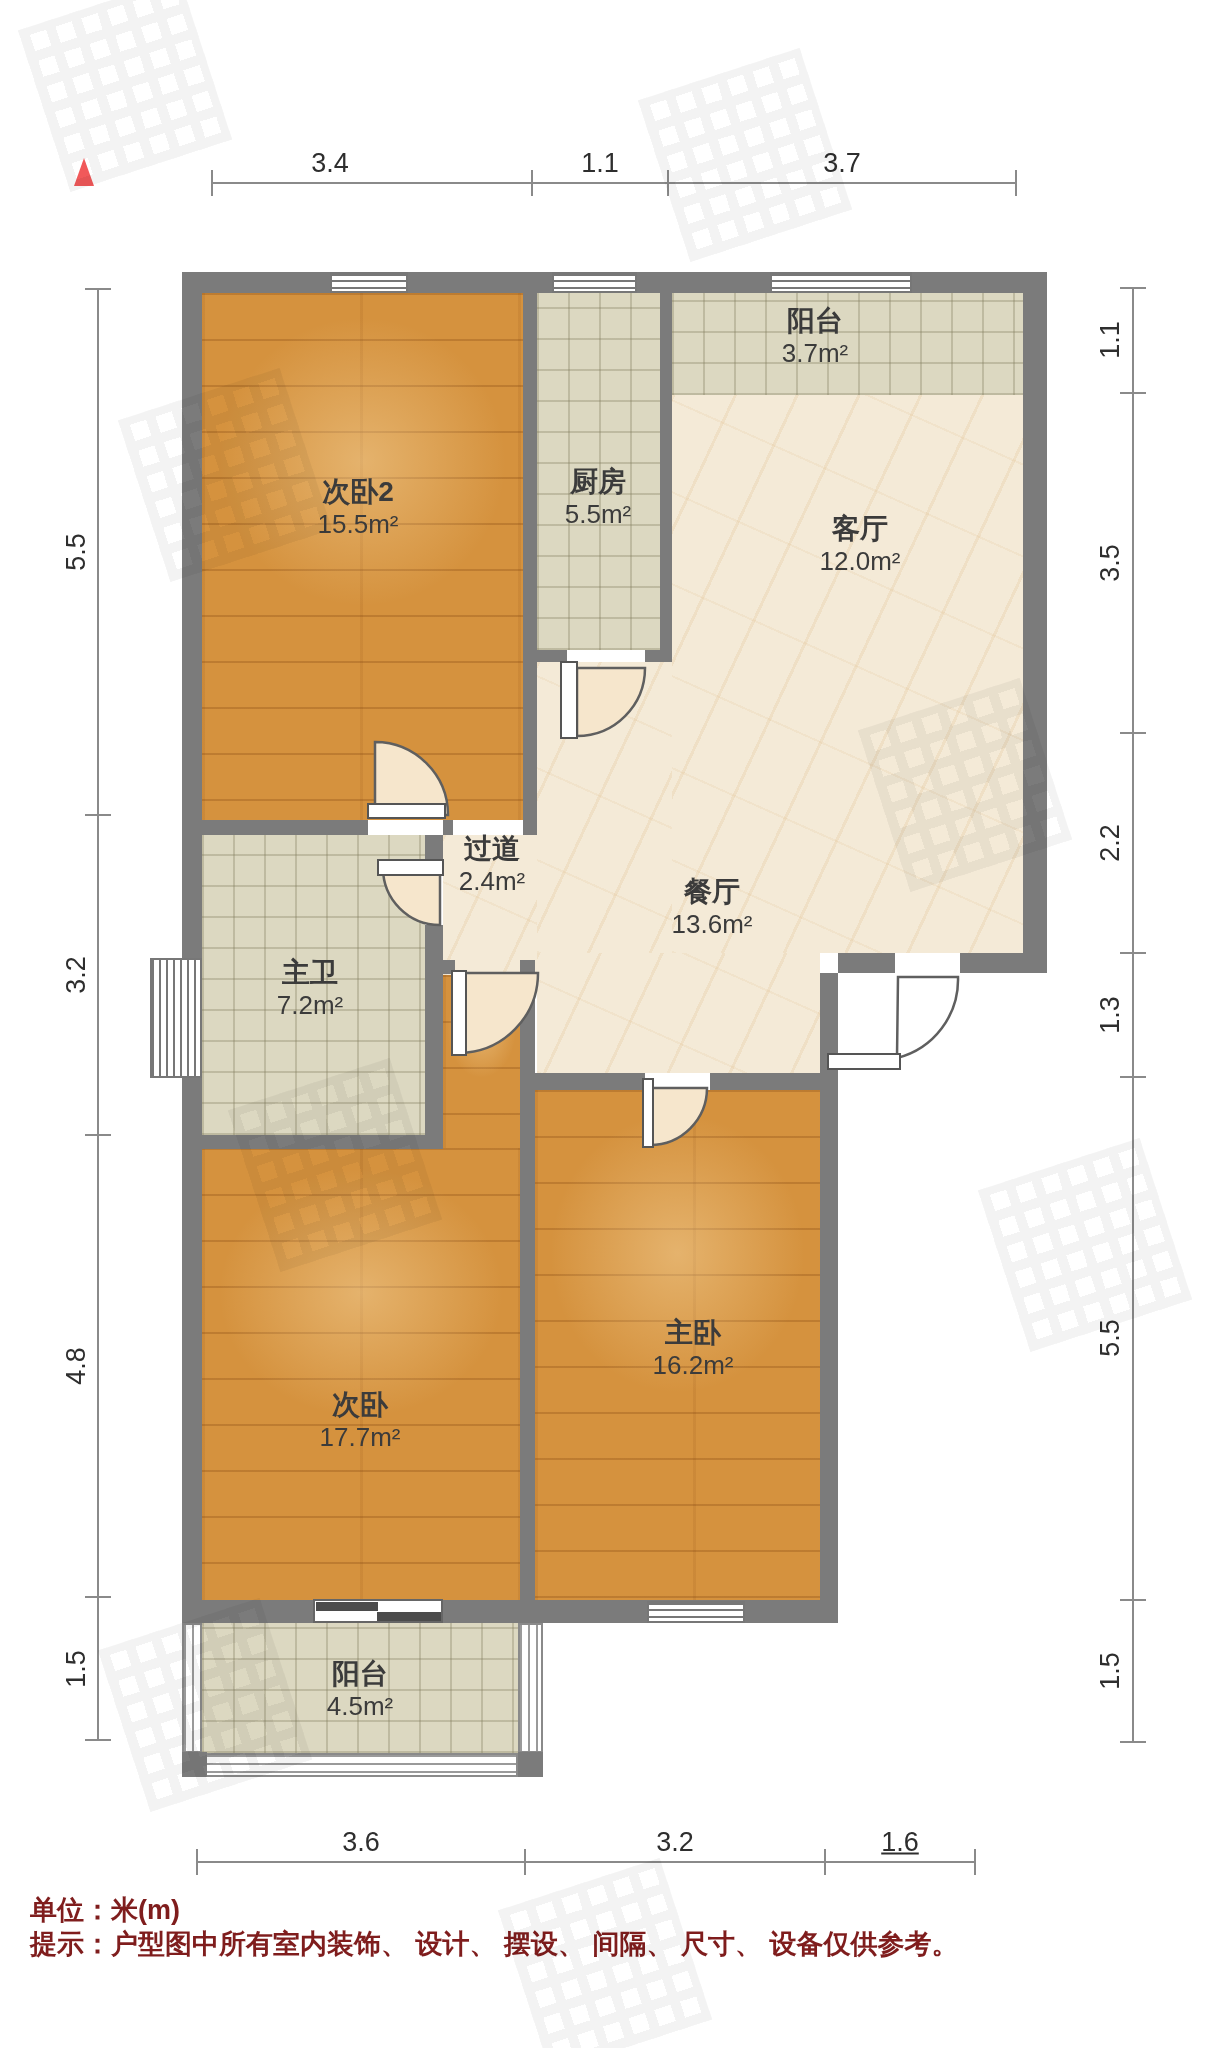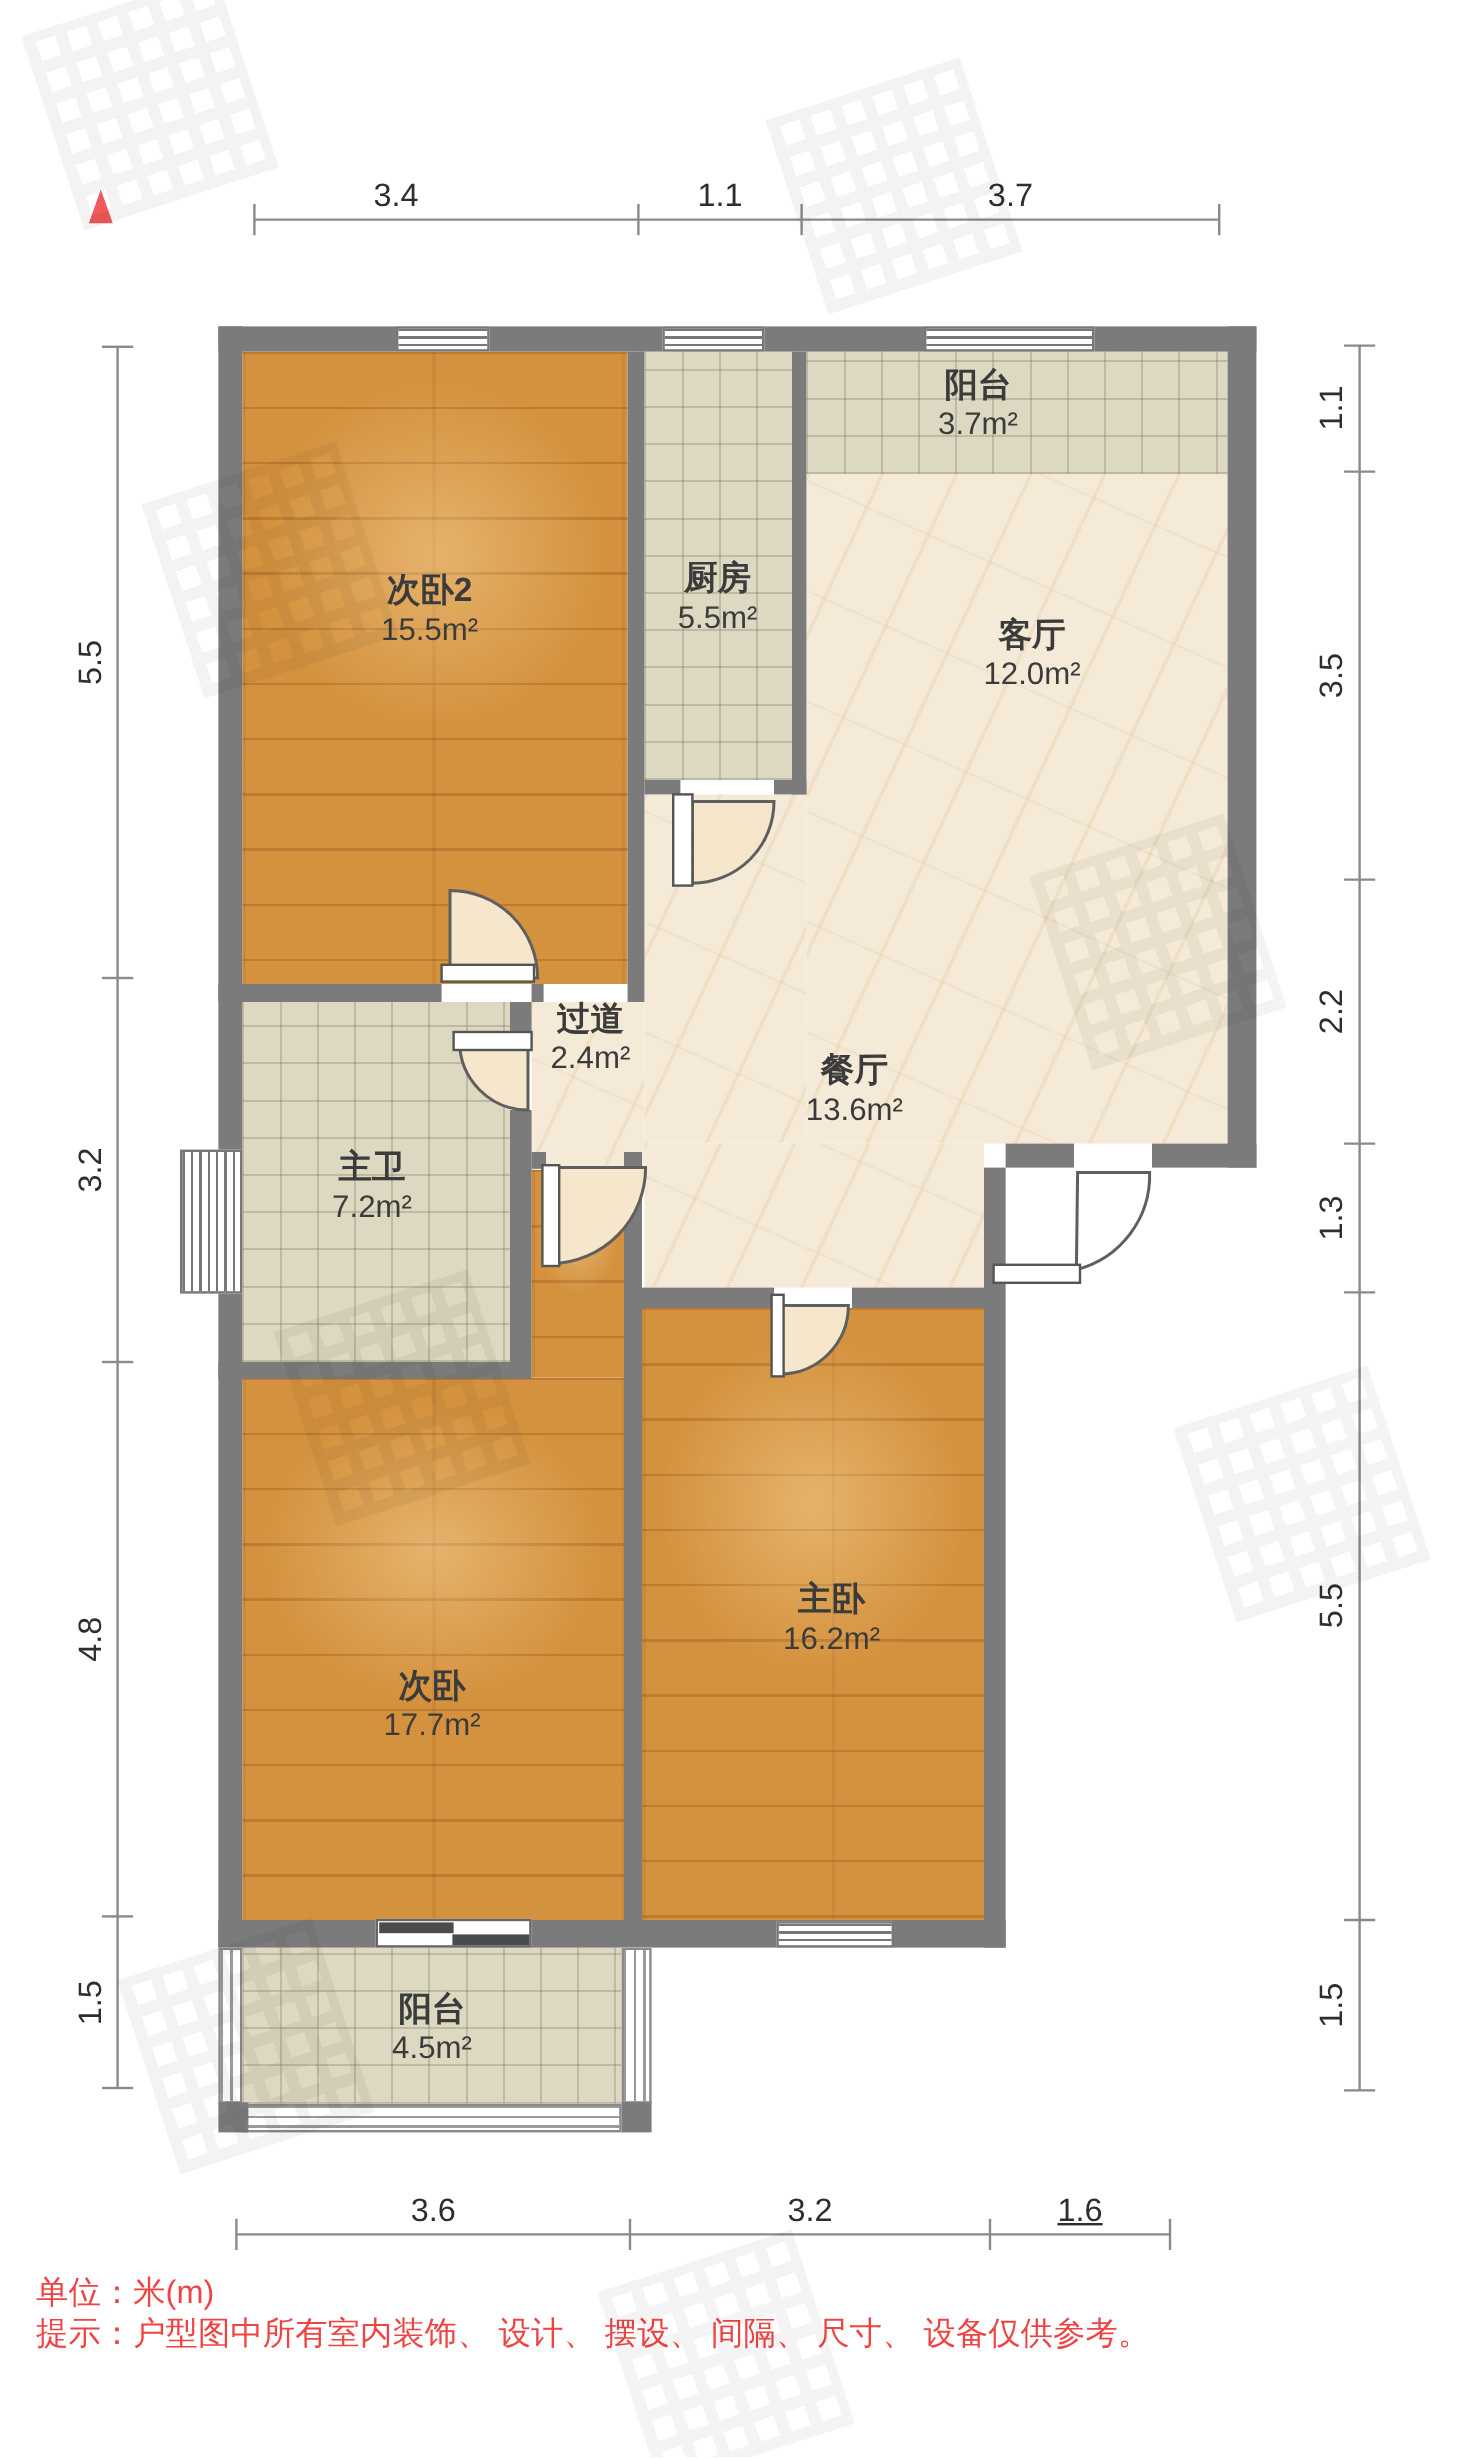--- a/index.html
+++ b/index.html
@@ -27,22 +27,22 @@
     background-image:repeating-linear-gradient(180deg,#9a9a9a 0 2px, rgba(0,0,0,0) 2px 8px);}
   .rail-v{position:absolute;border:2px solid #8a8a8a;background:#fff;box-sizing:border-box;
     background-image:repeating-linear-gradient(90deg,#9a9a9a 0 2px, rgba(0,0,0,0) 2px 8px);}
   .room-label{position:absolute;transform:translateX(-50%);text-align:center;color:#3b3b3b;
     line-height:32px;white-space:nowrap;z-index:30;}
   .room-label .rname{font-size:28px;font-weight:700;display:block;}
   .room-label .rarea{font-size:26px;font-weight:400;display:block;}
   .dim{position:absolute;font-size:27px;color:#2e2e2e;transform:translate(-50%,-50%);
     white-space:nowrap;z-index:30;}
   .dim.v{transform:translate(-50%,-50%) rotate(-90deg);}
-  .footer{position:absolute;left:30px;top:1893px;color:#ef4444;font-size:27px;line-height:34px;
-    font-weight:400;z-index:30;}
+  .footer{position:absolute;left:30px;top:1893px;color:#7f1d1d;font-size:27px;line-height:34px;
+    font-weight:700;z-index:30;}
   .slide-base{position:absolute;background:#fff;border:2px solid #666;box-sizing:border-box;}
   .slide-leaf{position:absolute;background:#4b4b4b;}
   .wm{position:absolute;width:170px;height:170px;opacity:0.045;transform:rotate(-18deg);
     pointer-events:none;z-index:40;
     background-image:
       repeating-linear-gradient(90deg,#000 0 10px, rgba(0,0,0,0) 10px 27px),
       repeating-linear-gradient(0deg,#000 0 10px, rgba(0,0,0,0) 10px 27px);}
   svg.overlay{position:absolute;left:0;top:0;z-index:20;}
   .floors{z-index:1;} 
 </style>

